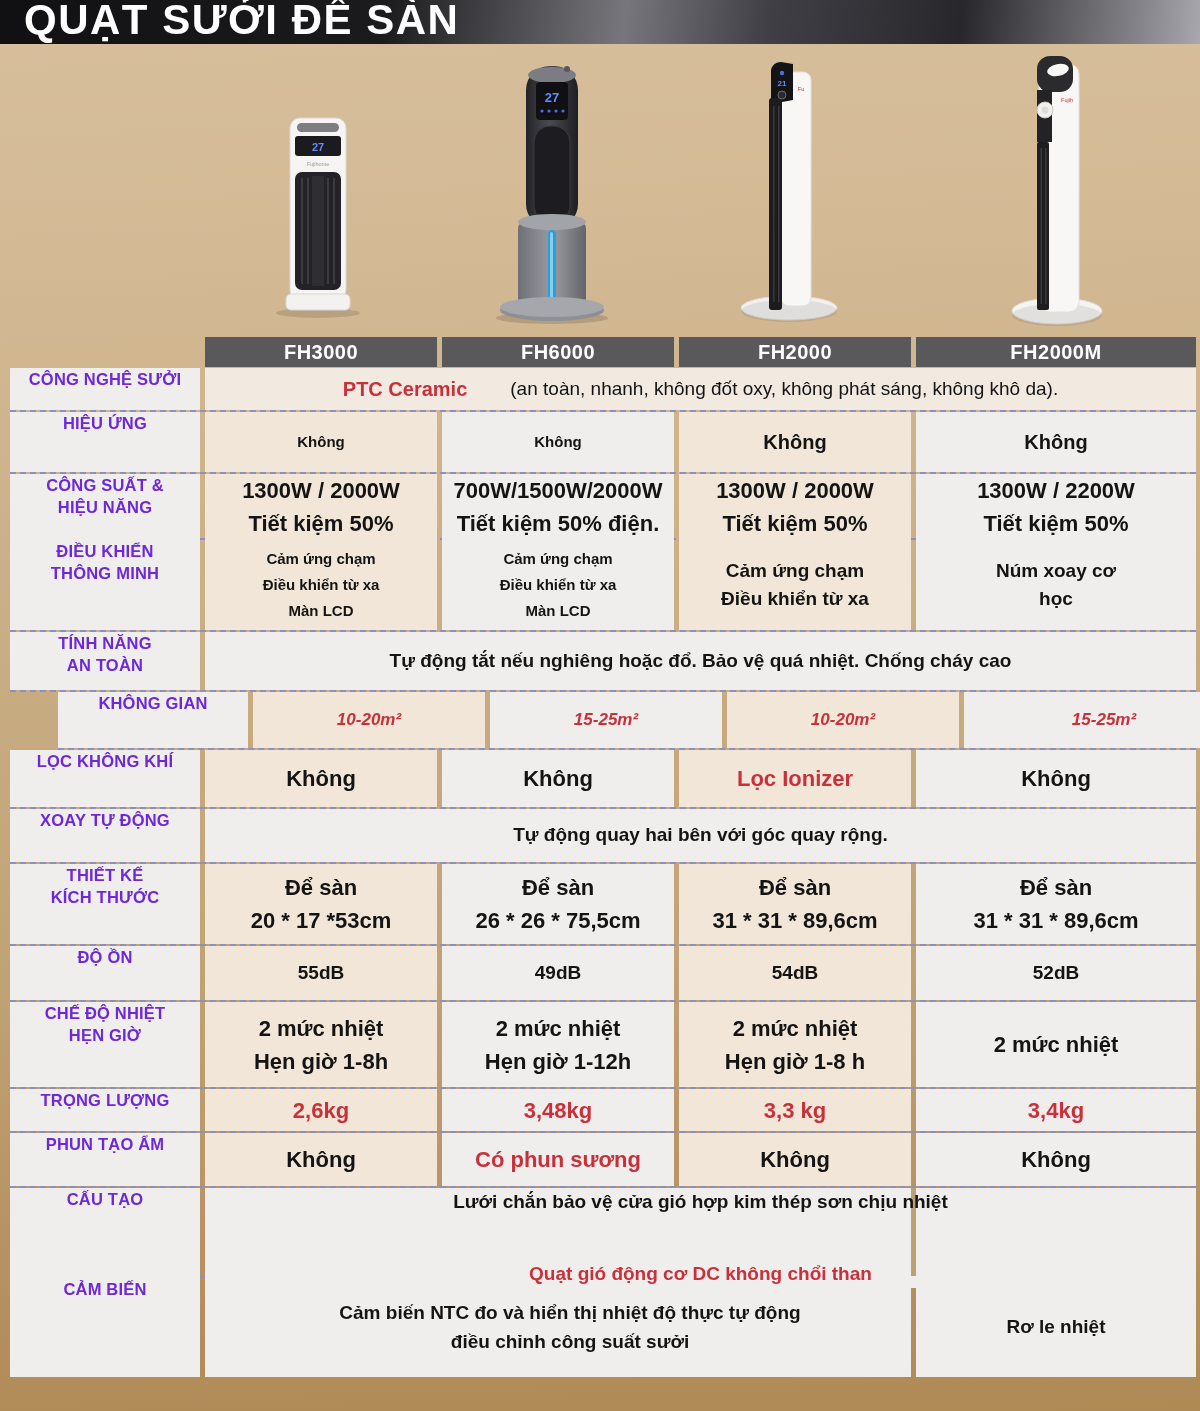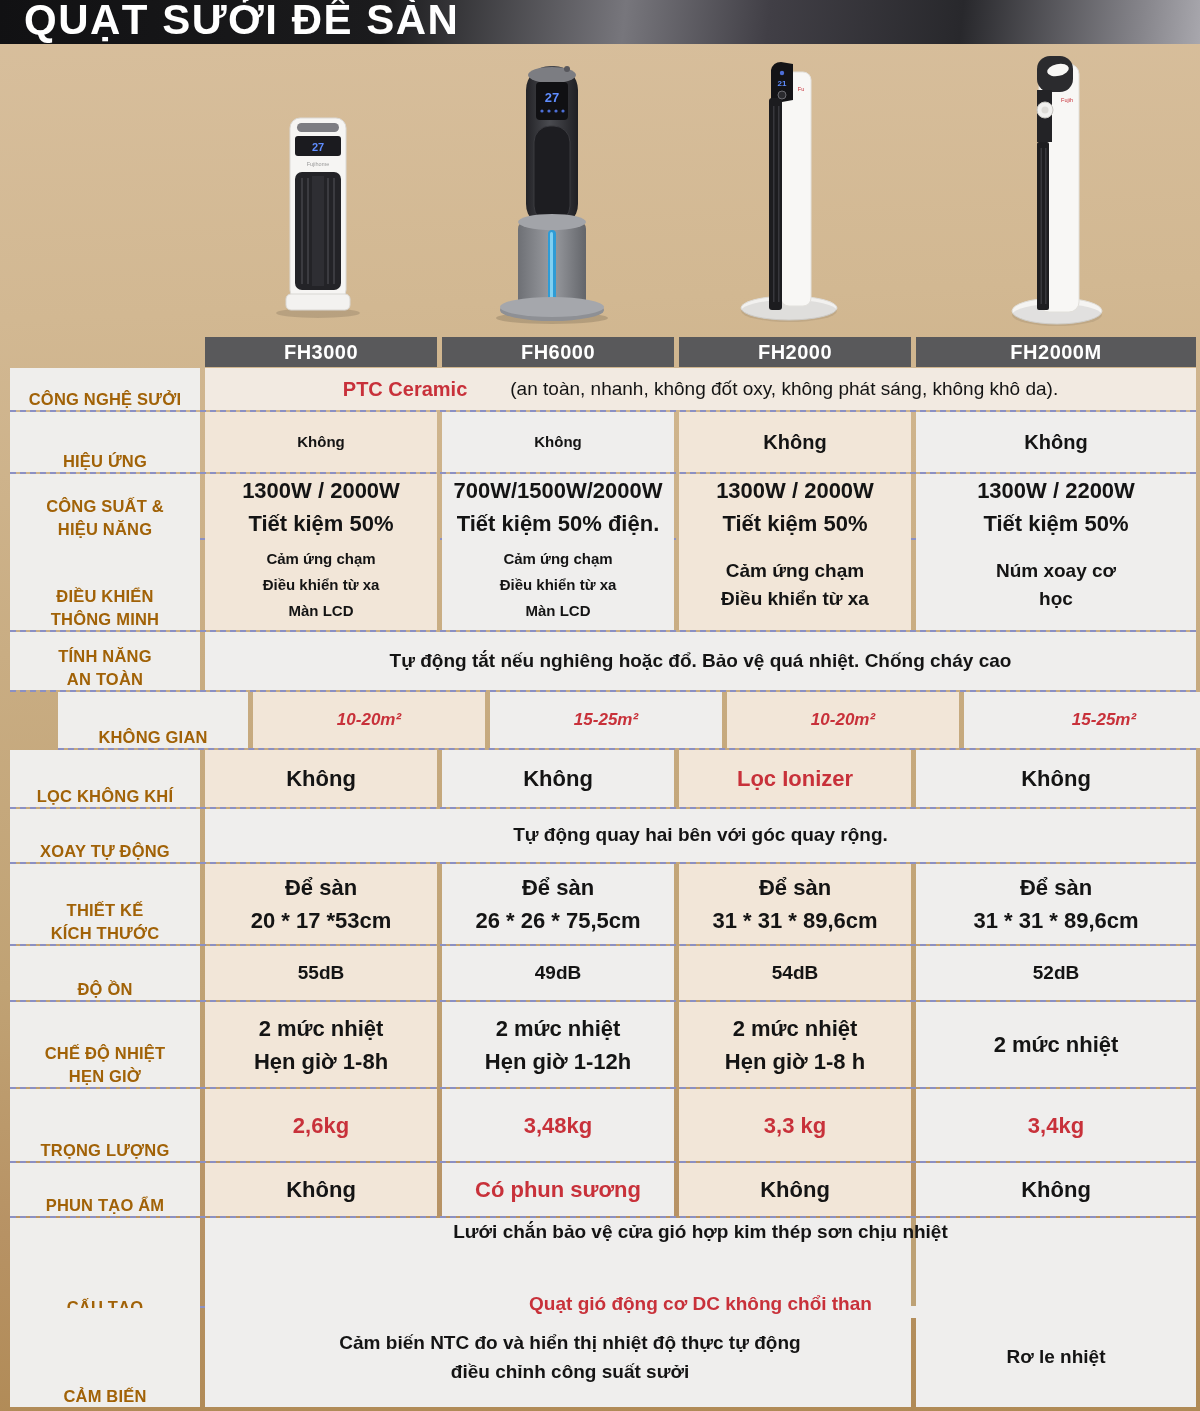--- a/index.html
+++ b/index.html
@@ -17,22 +17,22 @@
   .product{position:absolute;}
 
   
   .tbl{position:absolute;left:10px;top:337px;width:1186px;}
   .grid{display:grid;grid-template-columns:190px 232px 232px 232px 280px;column-gap:5px;}
   .hdr{height:31px;}
   .hbox{height:30px;background:#59595b;color:#fff;font-weight:700;font-size:20px;
         display:flex;align-items:center;justify-content:center;letter-spacing:.5px;}
   .row{border-bottom:2px dashed #8b90c3;box-sizing:border-box;position:relative;}
   .row:last-child{border-bottom:none;}
-  .lbl{background:#efeeec;display:flex;flex-direction:column;align-items:center;justify-content:flex-end;
-       font-weight:700;font-size:16.5px;color:#a16207;text-align:center;line-height:1.35;letter-spacing:.2px;}
+  .lbl{background:#efeeec;display:flex;flex-direction:column;align-items:center;justify-content:flex-start;
+       font-weight:700;font-size:16.5px;color:#6d28d9;text-align:center;line-height:1.35;letter-spacing:.2px;}
   .cell{display:flex;flex-direction:column;align-items:center;justify-content:center;text-align:center;color:#141414;}
   .cream{background:#f2e6d8;}
   .grey{background:#efeeed;}
   .rowspan{background:#f2eae1;}
   .spanall{grid-column:2/6;gap:43px;}
   .span3{grid-column:2/5;padding-left:24px;}
   .red{color:#c8313a;}
   .t15{font-size:15px;font-weight:700;line-height:1.75;}
   .t17{font-size:17px;font-weight:700;font-style:italic;}
   .t18{font-size:22px;font-weight:700;line-height:1.5;}
@@ -334,21 +334,21 @@
       </div>
       <div class="cell cream">
         <span class="t18">2 mức nhiệt</span>
         <span class="t18">Hẹn giờ 1-8 h</span>
       </div>
       <div class="cell grey">
         <span class="t18">2 mức nhiệt</span>
       </div>
     </div>
 
-    <div class="grid row" style="height:74px;">
+    <div class="grid row" style="height:44px;">
       <div class="lbl">
           <span>TRỌNG LƯỢNG</span>
         </div>
       <div class="cell cream">
           <span class="t18 red">2,6kg</span>
         </div>
       <div class="cell grey">
           <span class="t18 red">3,48kg</span>
         </div>
       <div class="cell cream">

